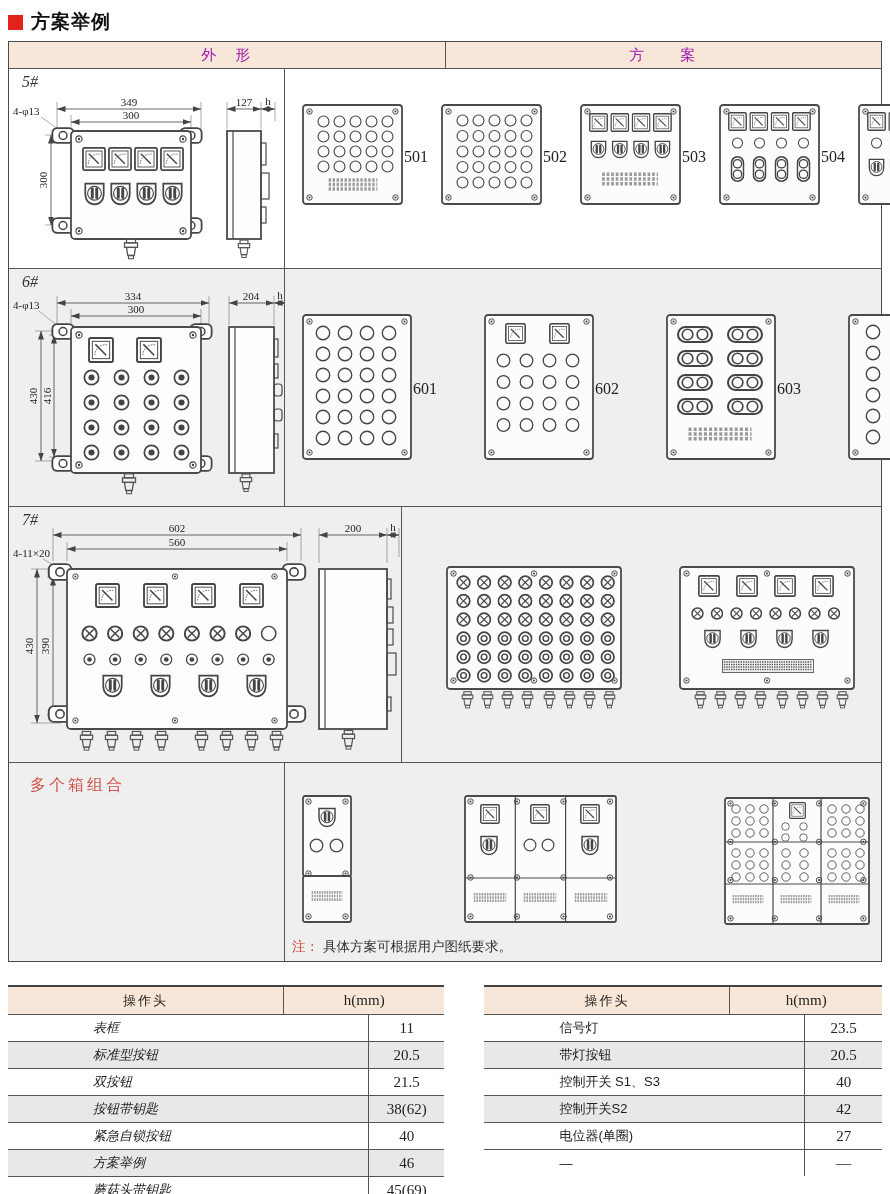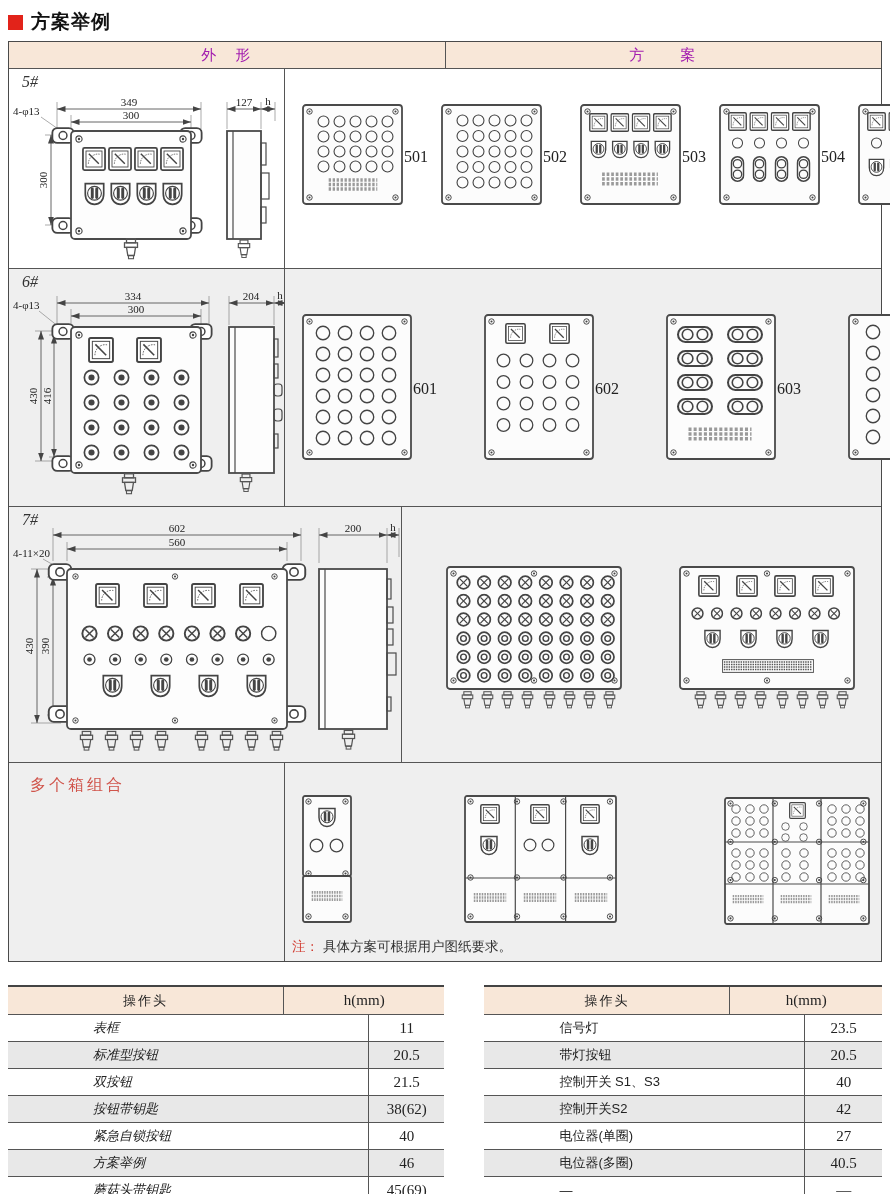--- a/index.html
+++ b/index.html
@@ -1008,24 +1008,20 @@
           <div class="tc2">40</div>
         </div>
       <div class="trow alt">
           <div class="tc1">控制开关S2</div>
           <div class="tc2">42</div>
         </div>
       <div class="trow">
           <div class="tc1">电位器(单圈)</div>
           <div class="tc2">27</div>
         </div>
-      <div class="trow alt">
-          <div class="tc1">电位器(多圈)</div>
-          <div class="tc2">40.5</div>
-        </div>
       <div class="trow">
           <div class="tc1">—</div>
           <div class="tc2">—</div>
         </div>
     </div>
   </div>
 
 </div>
 
 </body></html>

